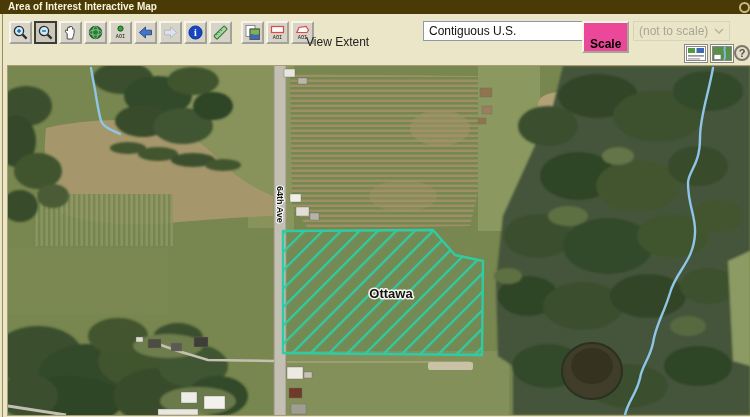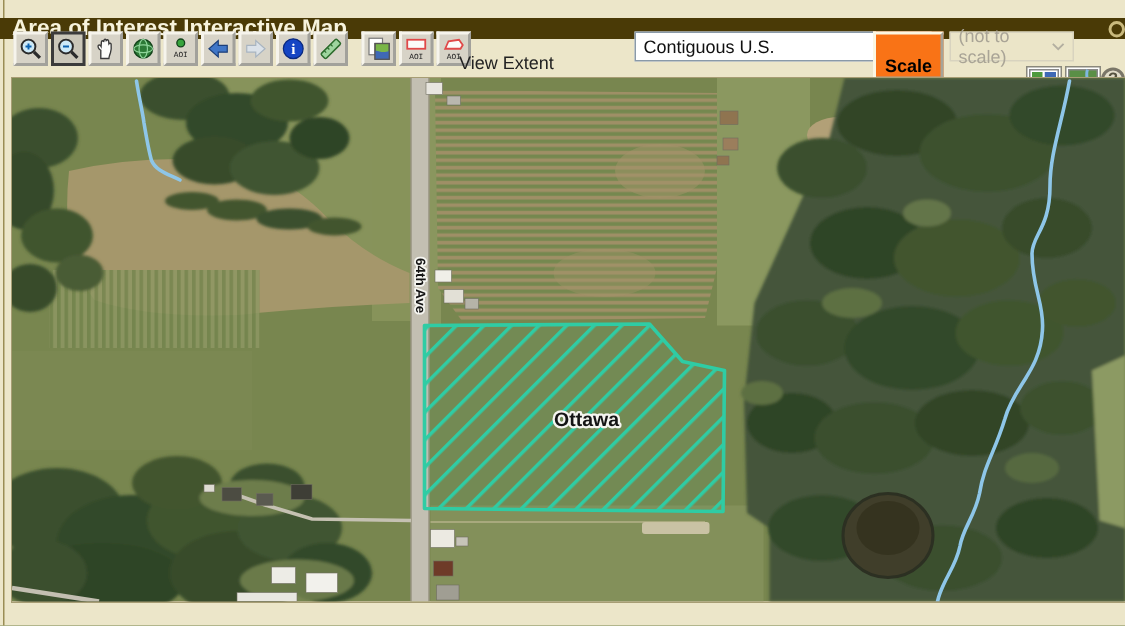--- a/index.html
+++ b/index.html
@@ -2,22 +2,22 @@
 <html><head>
 <meta charset="utf-8">
 <style>
   html,body{margin:0;padding:0}
   body{
     width:750px;height:417px;position:relative;overflow:hidden;
     background:#ece6c9;font-family:"Liberation Sans",sans-serif;
   }
   .titlebar{
     position:absolute;left:0;top:0;width:750px;height:14px;
-    background:#4a3a06;color:#f7f3dc;font-size:15px;font-weight:bold;
-    line-height:14px;padding-left:8px;box-sizing:border-box;white-space:nowrap;margin-top:12px;
+    background:#4a3a06;color:#f7f3dc;font-size:10px;font-weight:bold;
+    line-height:14px;padding-left:8px;box-sizing:border-box;white-space:nowrap;
   }
   .titlebar-badge{
     position:absolute;right:0px;top:2px;width:11px;height:11px;border-radius:50%;
     border:2px solid #c9b97d;background:#4a3a06;box-sizing:border-box;
   }
   .left-line{position:absolute;left:2px;top:0;width:1px;height:417px;background:#9a8d55}
   .toolbar{position:absolute;left:9px;top:21px;display:flex;gap:2px;align-items:center}
   .tb{
     width:23px;height:23px;background:#d7d3c7;border:2px outset #f6f4ec;
     display:flex;align-items:center;justify-content:center;padding:0;cursor:pointer;box-sizing:border-box;
@@ -25,39 +25,39 @@
   .tb.active{border:2px solid #3b3b3b;background:#cbc7b9}
   .tb-gap{width:5px}
   .ve-label{position:absolute;left:306px;top:35px;font-size:12px;color:#222;white-space:nowrap}
   .select{
     position:absolute;left:375px;top:21px;width:198px;height:20px;background:#fff;
     border:1px solid #8a9aa8;font-size:12px;color:#111;display:flex;align-items:center;
     justify-content:space-between;padding:0 5px;box-sizing:border-box;cursor:pointer;margin-left:48px;
   }
   .scale-btn{
     position:absolute;left:582px;top:21px;height:20px;padding:14px 6px;
-    background:#f97316;border:2px outset #fbf7e3;font-weight:bold;font-size:12px;
+    background:#ec4899;border:2px outset #fbf7e3;font-weight:bold;font-size:12px;
     font-family:"Liberation Sans",sans-serif;color:#000;cursor:pointer;
   }
   .nts{
-    position:absolute;left:633px;top:21px;width:83px;height:20px;color:#a9a496;font-size:12px;
+    position:absolute;left:633px;top:21px;width:97px;height:20px;color:#a9a496;font-size:12px;
     border:1px solid #d8d3bf;display:flex;align-items:center;justify-content:space-between;
     padding:0 5px;box-sizing:border-box;background:#ebe5c8;
   }
   .mini{
     position:absolute;top:44px;width:24px;height:19px;background:#fff;border:1px solid #8a887c;
     padding:0;display:flex;align-items:center;justify-content:center;cursor:pointer;box-sizing:border-box;
   }
   .help-circle{
     position:absolute;left:734px;top:45px;width:16px;height:16px;border-radius:50%;
     border:2px solid #7a7668;background:#e2ddc9;color:#55523f;font-weight:bold;font-size:11px;
     text-align:center;line-height:13px;box-sizing:border-box;cursor:pointer;
   }
   .map{
-    position:absolute;left:8px;top:52px;width:742px;height:349px;
+    position:absolute;left:8px;top:66px;width:742px;height:349px;
     outline:1px solid #a79d74;cursor:crosshair;
   }
 </style>
 </head>
 <body>
 
 <div class="left-line"></div>
 
 <div class="titlebar">
   <span>Area of Interest Interactive Map</span>

